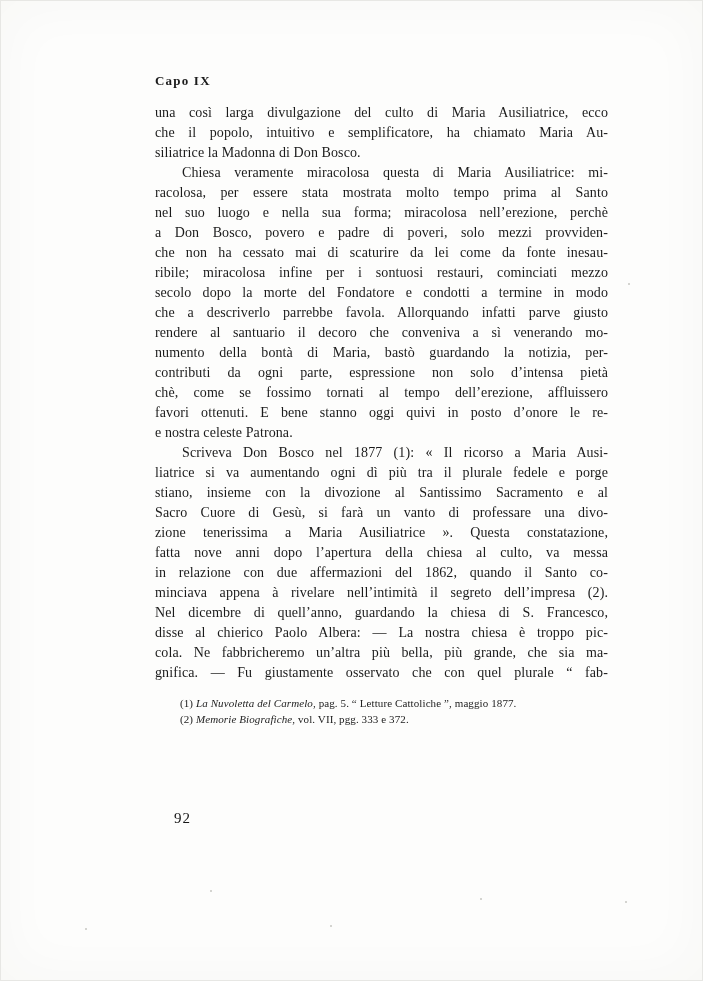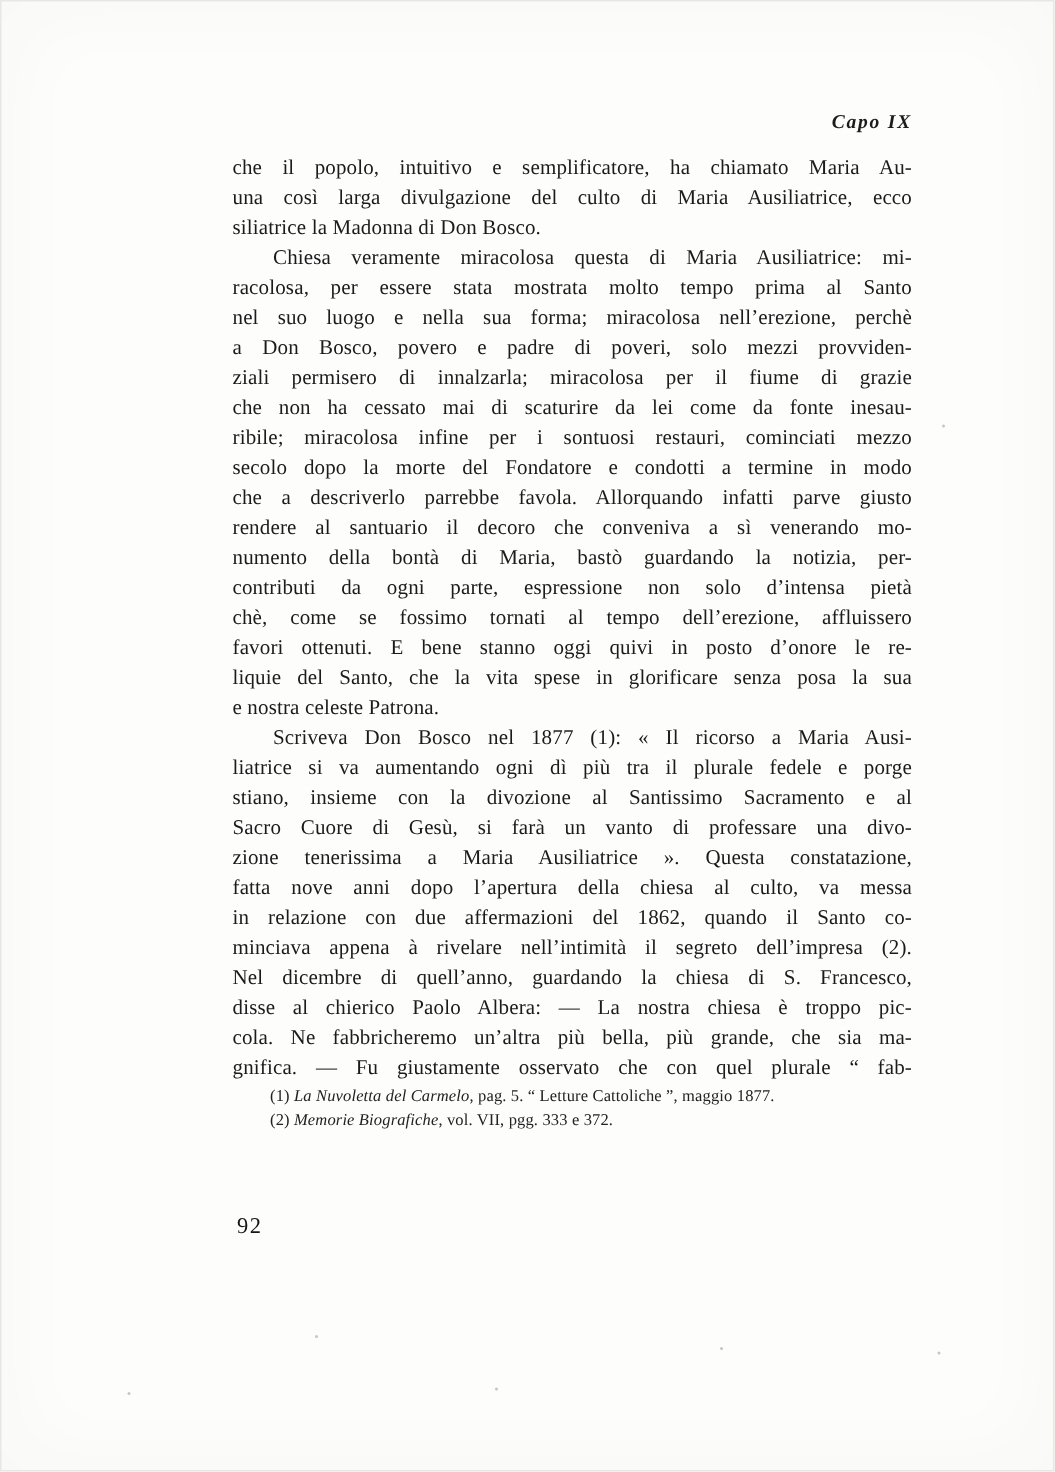--- a/index.html
+++ b/index.html
@@ -16,54 +16,53 @@
     box-shadow: inset 0 0 0 1px #e7e7e4, inset 0 0 60px rgba(60,55,40,0.03);
     overflow: hidden;
   }
   .content {
     position: absolute;
     left: 155px;
     top: 74px;
     width: 453px;
   }
   .running-head {
-    font-style: italic;
     font-weight: bold;
-    text-align: right;
+    text-align: left;
     font-size: 13px;
     line-height: 13px;
     letter-spacing: 1.2px;
     color: #1c1c1c;
     margin-bottom: 16px;
   }
   .body-text {
     font-size: 14px;
     line-height: 20px;
     letter-spacing: 0.1px;
     color: #1b1b1b;
   }
   .line {
     text-align: justify;
     text-align-last: justify;
     min-height: 20px;
   }
   .line.para-end { text-align-last: left; }
   .line.indent { text-indent: 27px; }
   .footnotes {
-    margin-top: 1px;
+    margin-top: 13px;
     padding-left: 25px;
     font-size: 11px;
     line-height: 15.5px;
     letter-spacing: 0.1px;
     color: #222222;
   }
   .footnote i { font-style: italic; }
   .page-number {
     position: absolute;
-    left: 158px;
+    left: 174px;
     top: 810px;
     font-size: 15px;
     letter-spacing: 1px;
     color: #161616;
   }
   .speck {
     position: absolute;
     width: 2px; height: 2px;
     background: #8f8f8a;
     border-radius: 50%;
@@ -71,40 +70,38 @@
   }
 </style>
 </head>
 <body>
 
 <div class="page">
   <div class="content">
     <div class="running-head">Capo IX</div>
     <div class="body-text">
         <div class="paragraph">
+          <div class="line">una così larga divulgazione del culto di Maria Ausiliatrice, ecco</div>
           <div class="line">che il popolo, intuitivo e semplificatore, ha chiamato Maria Au-</div>
-          <div class="line">una così larga divulgazione del culto di Maria Ausiliatrice, ecco</div>
           <div class="line para-end">siliatrice la Madonna di Don Bosco.</div>
         </div>
         <div class="paragraph">
           <div class="line indent">Chiesa veramente miracolosa questa di Maria Ausiliatrice: mi-</div>
           <div class="line">racolosa, per essere stata mostrata molto tempo prima al Santo</div>
           <div class="line">nel suo luogo e nella sua forma; miracolosa nell’erezione, perchè</div>
           <div class="line">a Don Bosco, povero e padre di poveri, solo mezzi provviden-</div>
-          <div class="line">ziali permisero di innalzarla; miracolosa per il fiume di grazie</div>
           <div class="line">che non ha cessato mai di scaturire da lei come da fonte inesau-</div>
           <div class="line">ribile; miracolosa infine per i sontuosi restauri, cominciati mezzo</div>
           <div class="line">secolo dopo la morte del Fondatore e condotti a termine in modo</div>
           <div class="line">che a descriverlo parrebbe favola. Allorquando infatti parve giusto</div>
           <div class="line">rendere al santuario il decoro che conveniva a sì venerando mo-</div>
           <div class="line">numento della bontà di Maria, bastò guardando la notizia, per-</div>
           <div class="line">contributi da ogni parte, espressione non solo d’intensa pietà</div>
           <div class="line">chè, come se fossimo tornati al tempo dell’erezione, affluissero</div>
           <div class="line">favori ottenuti. E bene stanno oggi quivi in posto d’onore le re-</div>
-          <div class="line">liquie del Santo, che la vita spese in glorificare senza posa la sua</div>
           <div class="line para-end">e nostra celeste Patrona.</div>
         </div>
         <div class="paragraph">
           <div class="line indent">Scriveva Don Bosco nel 1877 (1): « Il ricorso a Maria Ausi-</div>
           <div class="line">liatrice si va aumentando ogni dì più tra il plurale fedele e porge</div>
           <div class="line">stiano, insieme con la divozione al Santissimo Sacramento e al</div>
           <div class="line">Sacro Cuore di Gesù, si farà un vanto di professare una divo-</div>
           <div class="line">zione tenerissima a Maria Ausiliatrice ». Questa constatazione,</div>
           <div class="line">fatta nove anni dopo l’apertura della chiesa al culto, va messa</div>
           <div class="line">in relazione con due affermazioni del 1862, quando il Santo co-</div>

